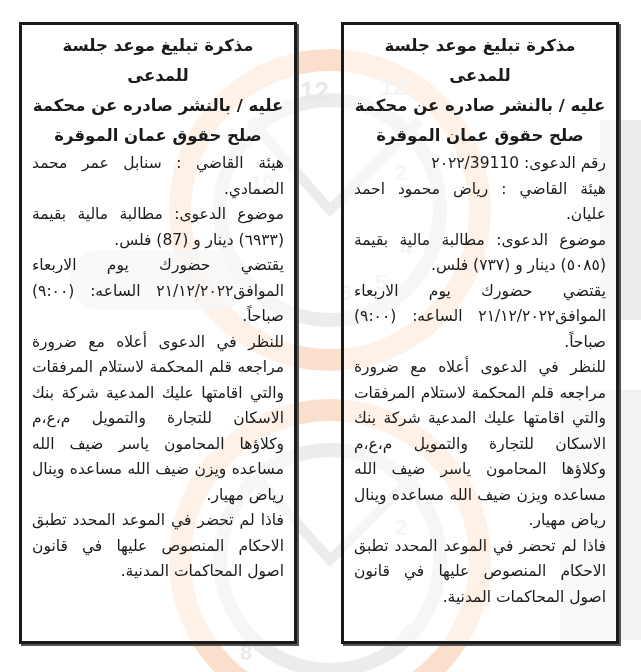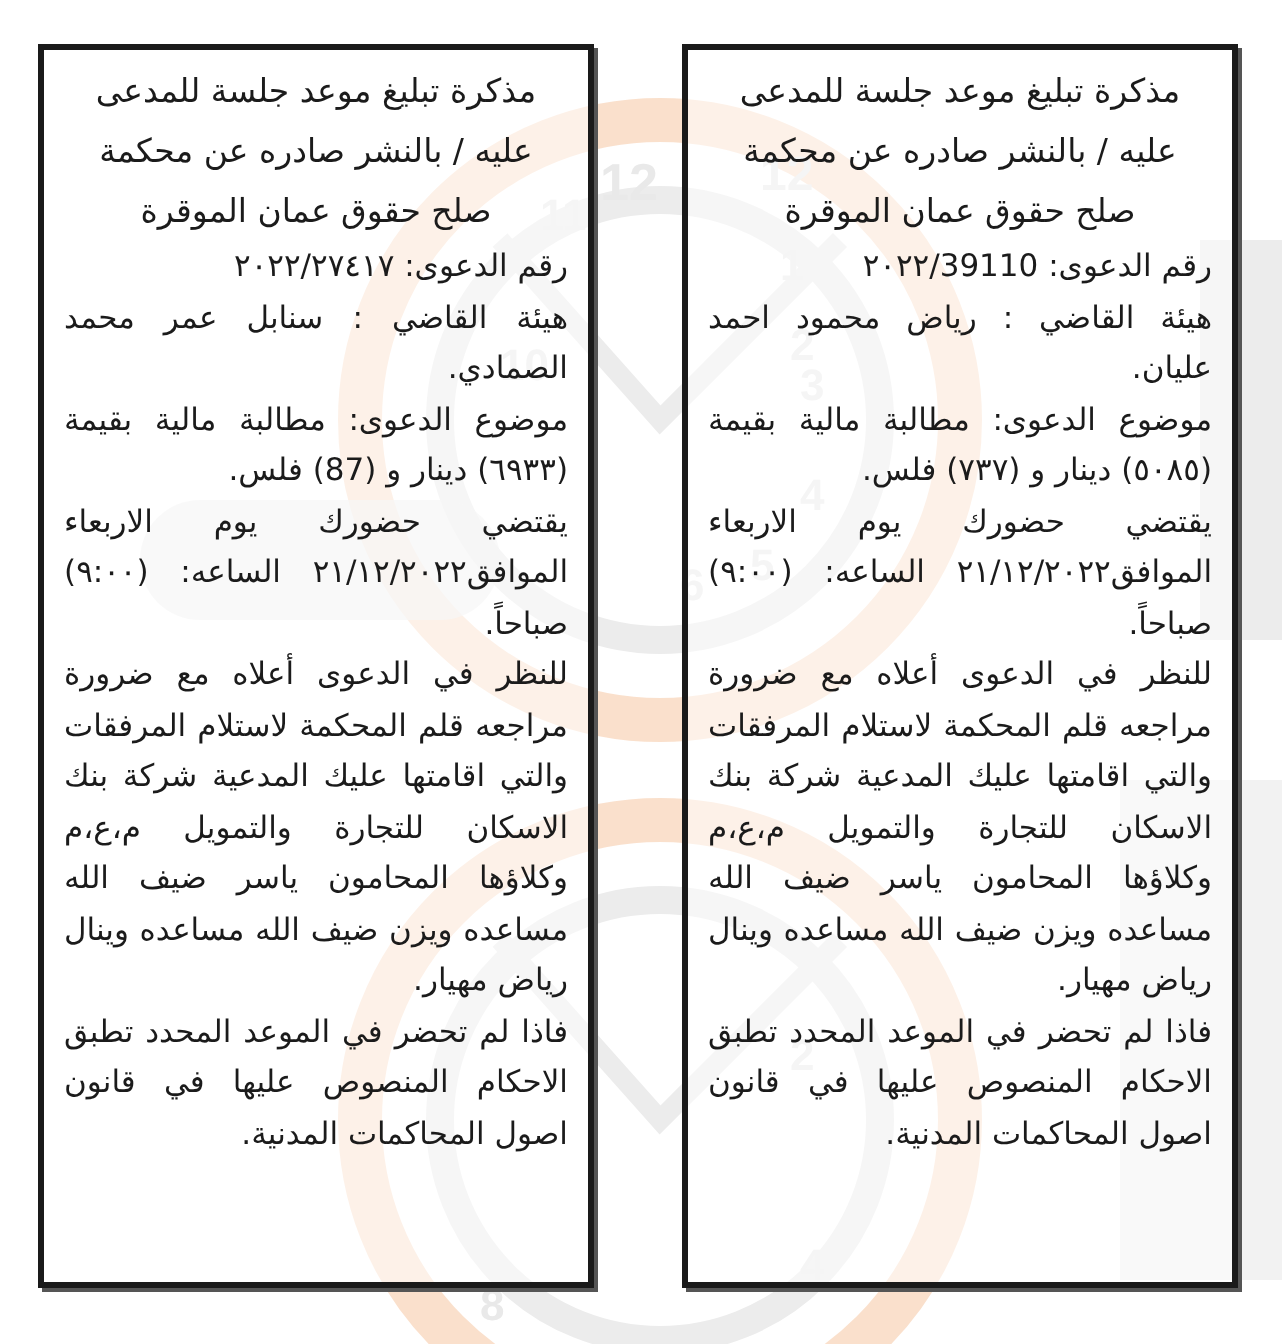--- a/index.html
+++ b/index.html
@@ -15,21 +15,21 @@
     box-shadow: 2px 2px 0 #555;
     background:rgba(255,255,255,0.55);
     z-index:1;
     direction:rtl;
     padding:6px 10px 18px 10px;
     color:#1b1b1b;
   }
   #notice-left  { left:19px;  width:278px; height:622px; }
   #notice-right { left:341px; width:278px; height:622px; }
   .title {
-    text-align:center; font-weight:normal; font-size:16.5px;
+    text-align:center; font-weight:bold; font-size:16.5px;
     line-height:30px; margin:0 0 0 0;
   }
   .title span { display:block; }
   .field, .para { font-size:15.5px; line-height:25.5px; text-align:justify; text-align-last:right; margin:0; }
 </style>
 </head>
 <body>
 
 <svg class="watermark" width="641" height="672" viewBox="0 0 641 672">
   <g fill="none">
@@ -75,19 +75,18 @@
   <p class="para">للنظر في الدعوى أعلاه مع ضرورة مراجعه قلم المحكمة لاستلام المرفقات والتي اقامتها عليك المدعية شركة بنك الاسكان للتجارة والتمويل م،ع،م وكلاؤها المحامون ياسر ضيف الله مساعده ويزن ضيف الله مساعده وينال رياض مهيار.</p>
   <p class="para">فاذا لم تحضر في الموعد المحدد تطبق الاحكام المنصوص عليها في قانون اصول المحاكمات المدنية.</p>
 </div>
 
 <div class="notice" id="notice-left">
   <div class="title">
     <span>مذكرة تبليغ موعد جلسة للمدعى</span>
     <span>عليه / بالنشر صادره عن محكمة</span>
     <span>صلح حقوق عمان الموقرة</span>
   </div>
-  <p class="field">رقم الدعوى: ٢٠٢٢/٢٧٤١٧</p>
   <p class="field">هيئة القاضي : سنابل عمر محمد الصمادي.</p>
   <p class="field">موضوع الدعوى: مطالبة مالية بقيمة (٦٩٣٣) دينار و (87) فلس.</p>
   <p class="field">يقتضي حضورك يوم الاربعاء الموافق٢١/١٢/٢٠٢٢ الساعه: (٩:٠٠) صباحاً.</p>
   <p class="para">للنظر في الدعوى أعلاه مع ضرورة مراجعه قلم المحكمة لاستلام المرفقات والتي اقامتها عليك المدعية شركة بنك الاسكان للتجارة والتمويل م،ع،م وكلاؤها المحامون ياسر ضيف الله مساعده ويزن ضيف الله مساعده وينال رياض مهيار.</p>
   <p class="para">فاذا لم تحضر في الموعد المحدد تطبق الاحكام المنصوص عليها في قانون اصول المحاكمات المدنية.</p>
 </div>
 
 </body></html>

